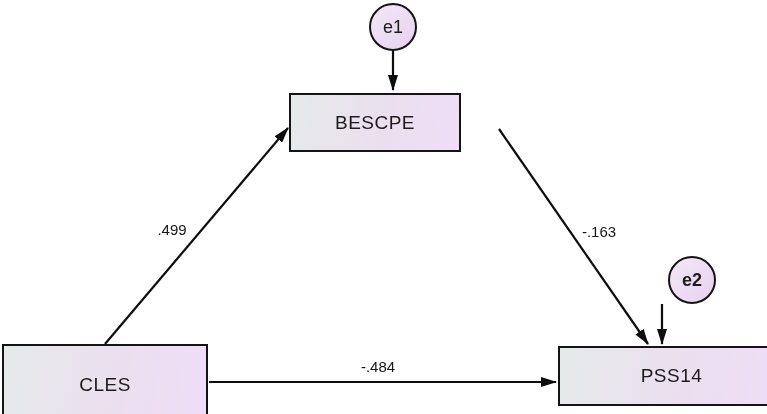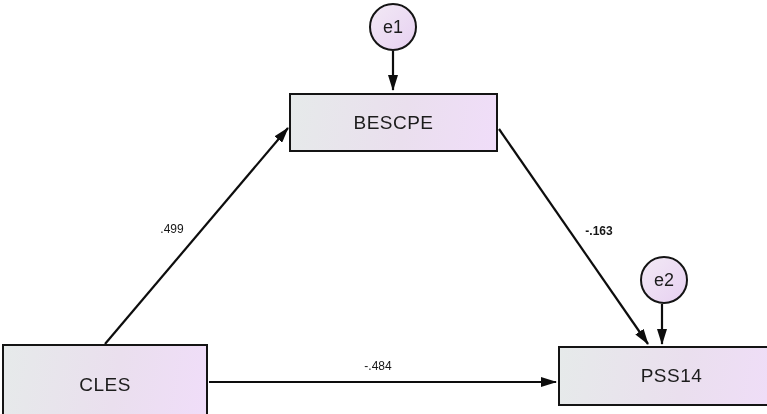--- a/index.html
+++ b/index.html
@@ -36,33 +36,33 @@
     letter-spacing: 0.5px;
   }
   .node.circle {
     border: 2.5px solid #141414;
     border-radius: 50%;
     background: linear-gradient(135deg, #f2e9f5 0%, #ead7f2 75%, #e5cfee 100%);
     font-size: 18px;
     text-align: center;
   }
   .node-cles   { left: 2px;   top: 344px; width: 206px; height: 81px; }
-  .node-bescpe { left: 289px; top: 93px;  width: 209px; height: 59px; }
+  .node-bescpe { left: 289px; top: 93px;  width: 172px; height: 59px; }
   .node-pss14  { left: 558px; top: 346px; width: 227px; height: 60px; }
   .node-e1     { left: 369px; top: 3px;   width: 48px;  height: 48px; }
-  .node-e2     { left: 640px; top: 256px; width: 48px;  height: 48px; }
+  .node-e2     { left: 668px; top: 256px; width: 48px;  height: 48px; font-weight: bold; }
   .coef {
     position: absolute;
     transform: translate(-50%, -50%);
-    font-size: 12px;
+    font-size: 15px;
     color: #161616;
     white-space: nowrap;
   }
   .coef-a { left: 172px; top: 229px; }
-  .coef-b { left: 599px; top: 231px; font-weight: bold; }
+  .coef-b { left: 599px; top: 231px; }
   .coef-c { left: 378px; top: 366px; }
 </style>
 </head>
 <body>
 
 <div class="canvas">
 
   <svg class="wires" viewBox="0 0 767 414">
     <defs>
       <marker id="arrowhead" viewBox="0 0 16 10" refX="15" refY="5" markerWidth="16" markerHeight="10" markerUnits="userSpaceOnUse" orient="auto">

